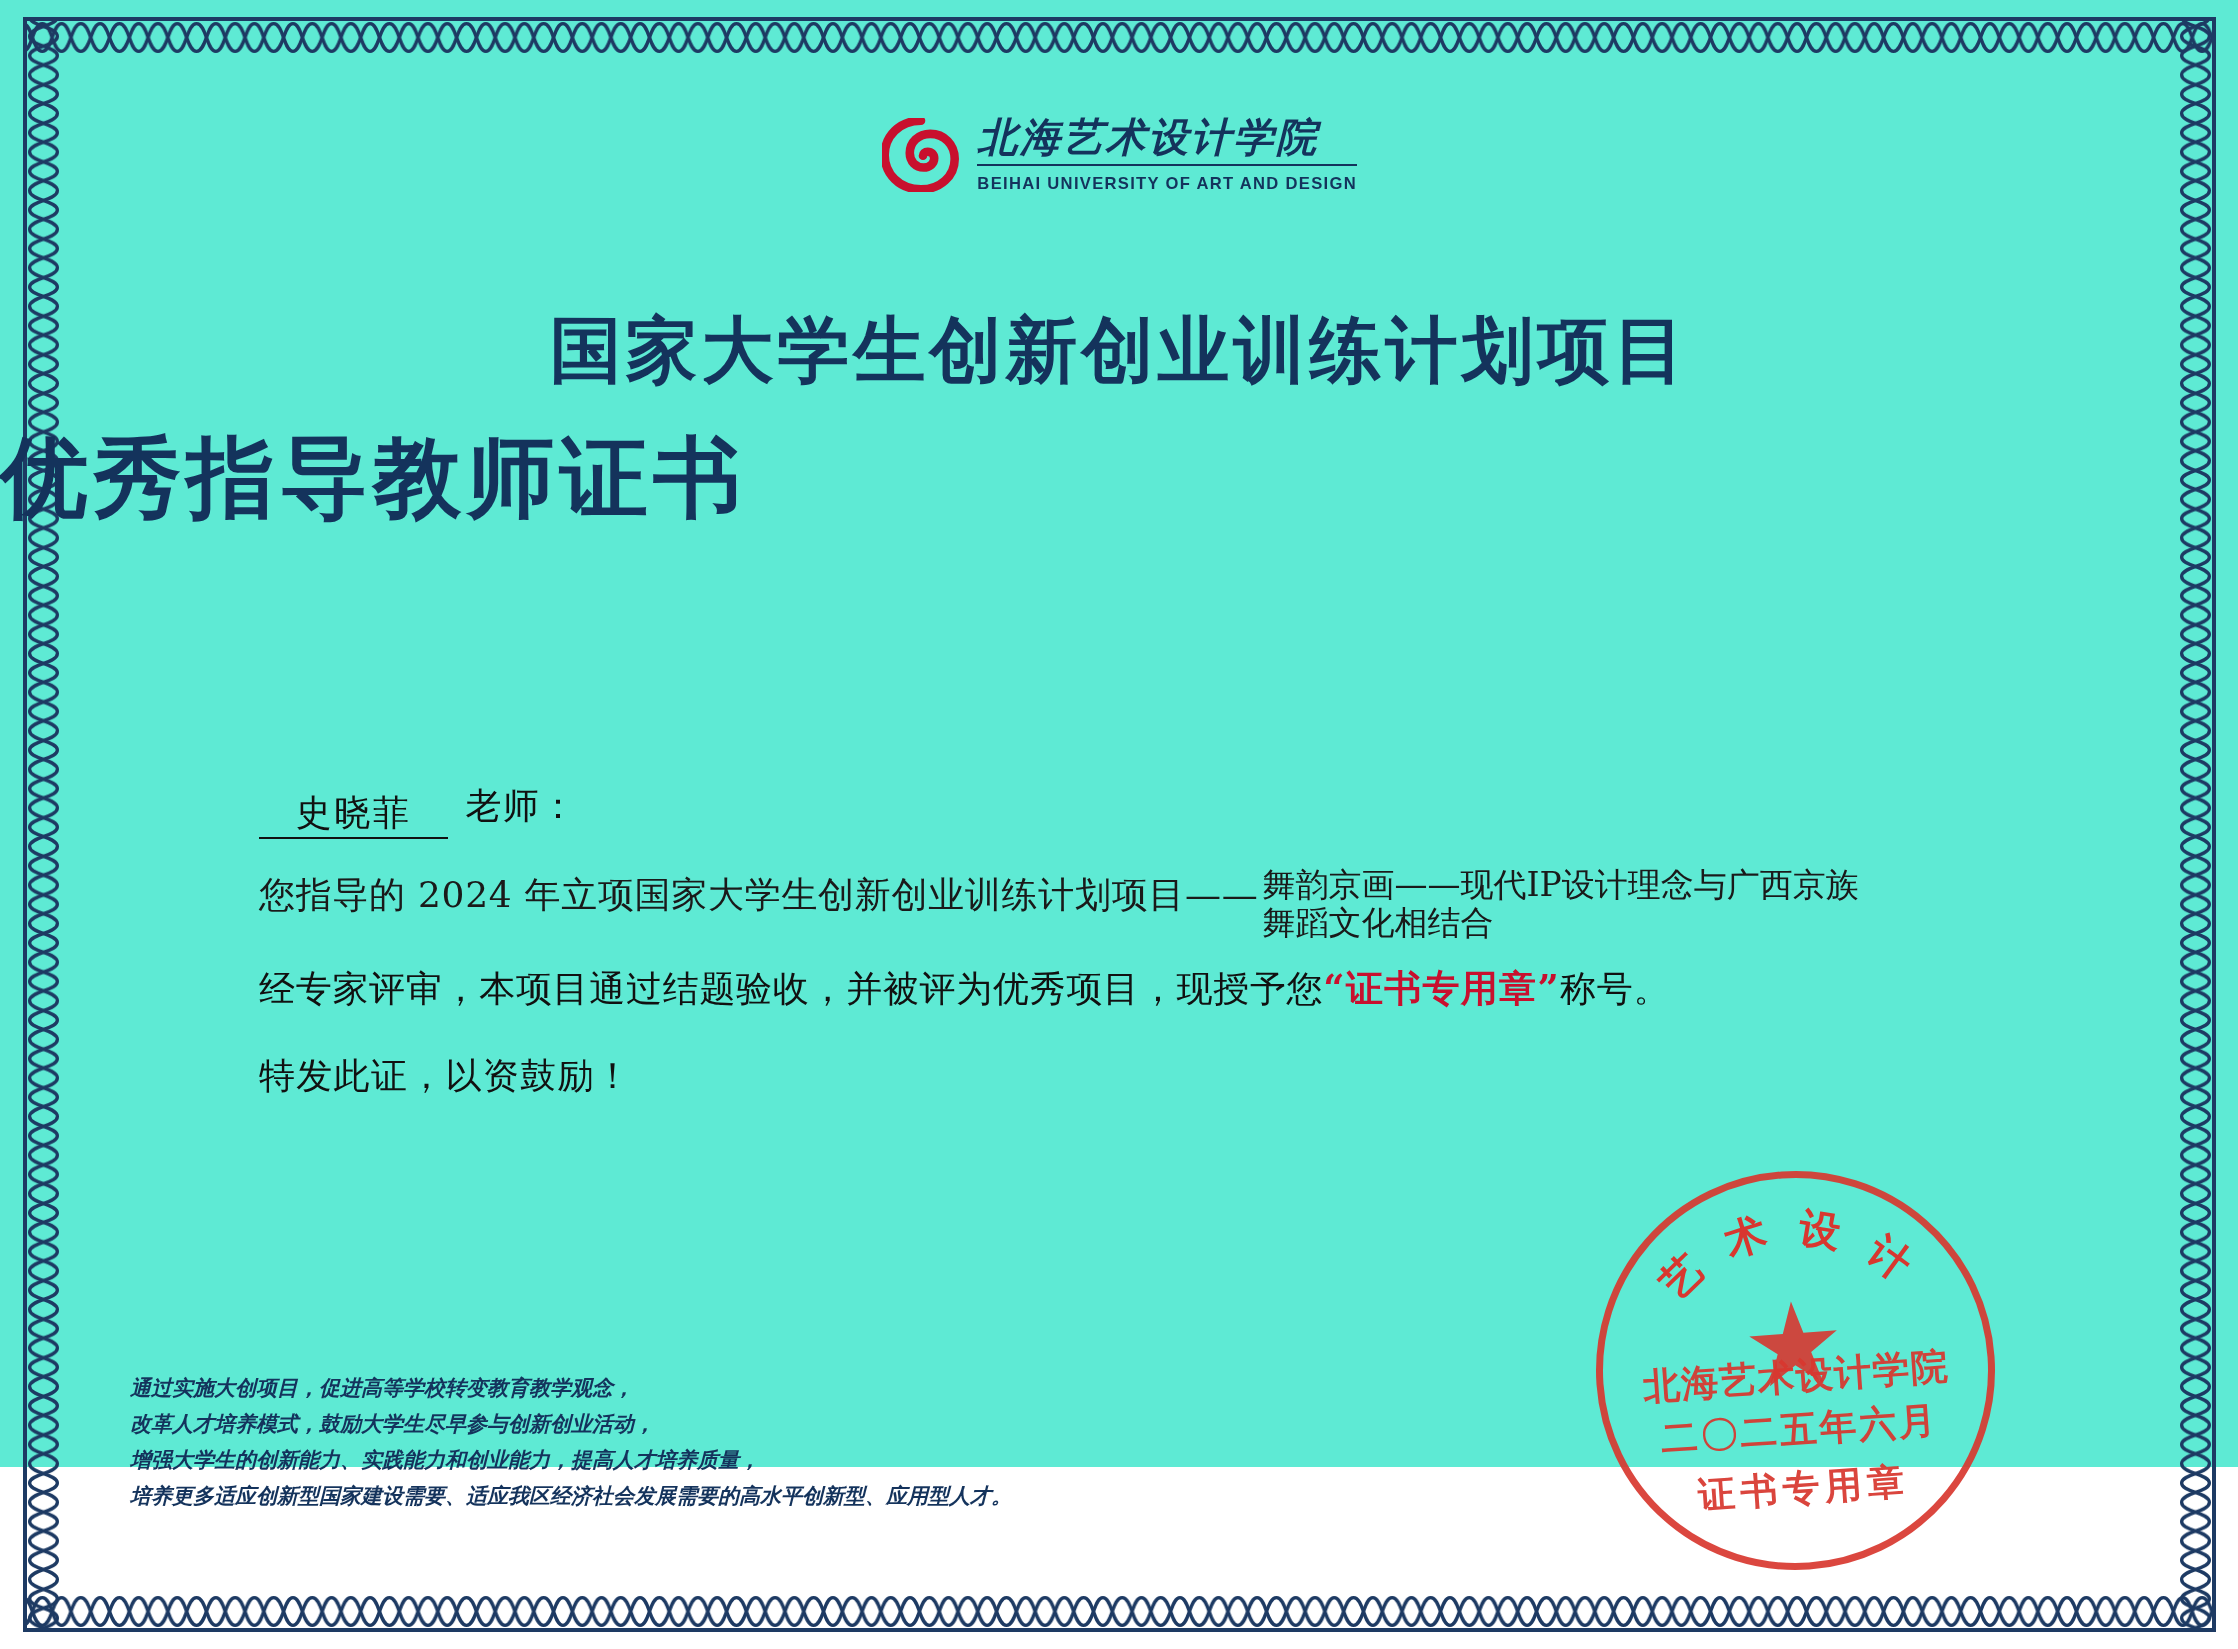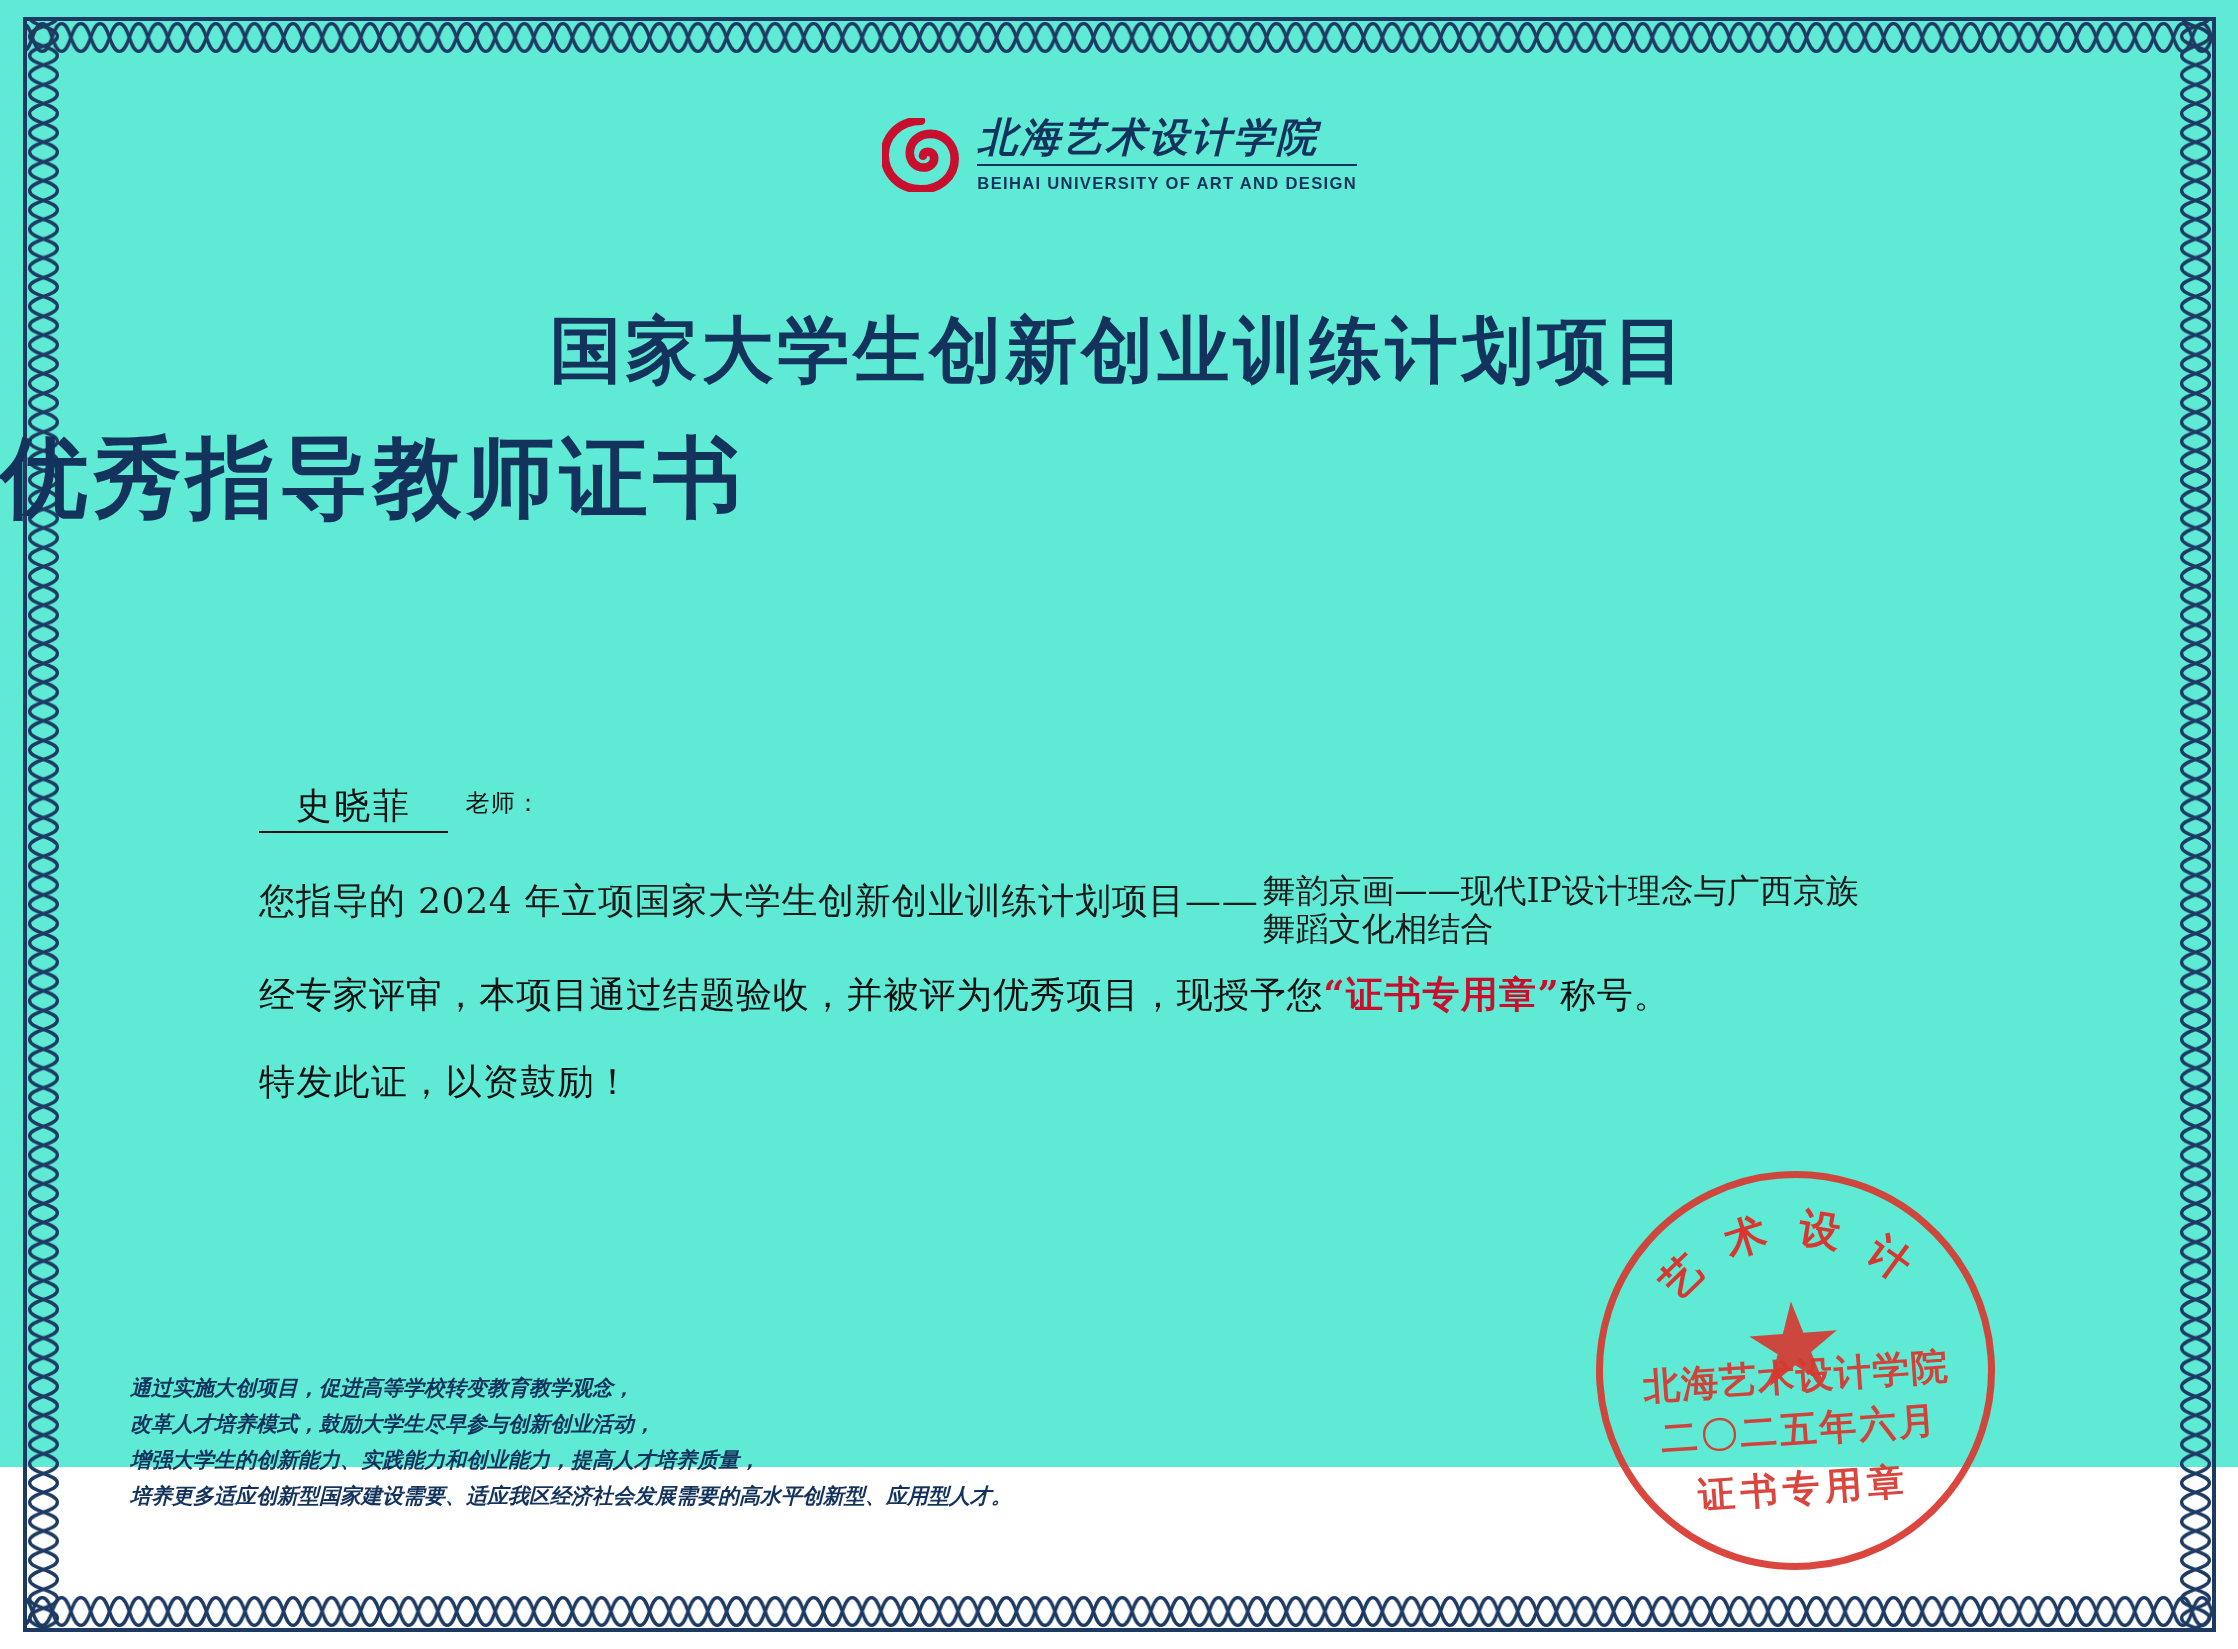--- a/index.html
+++ b/index.html
@@ -140,27 +140,27 @@
     min-width: 160px;
     padding: 0 14.6px 6.7px 14.6px;
     border-bottom: 2px solid #111111;
     font-size: 36px;
     letter-spacing: 2.7px;
     text-align: center;
   }
   .honorific {
     display: inline-block;
     margin-left: 17.3px;
-    font-size: 24px;
+    font-size: 36px;
     letter-spacing: 1.3px;
     vertical-align: 6.7px;
   }
 
   .row-2 {
-    margin-top: 12px;
+    margin-top: 6px;
     display: flex;
     align-items: flex-start;
   }
   .row-2-lead {
     font-size: 36px;
     letter-spacing: 0.7px;
     white-space: nowrap;
   }
   .project-title {
     font-size: 33px;

